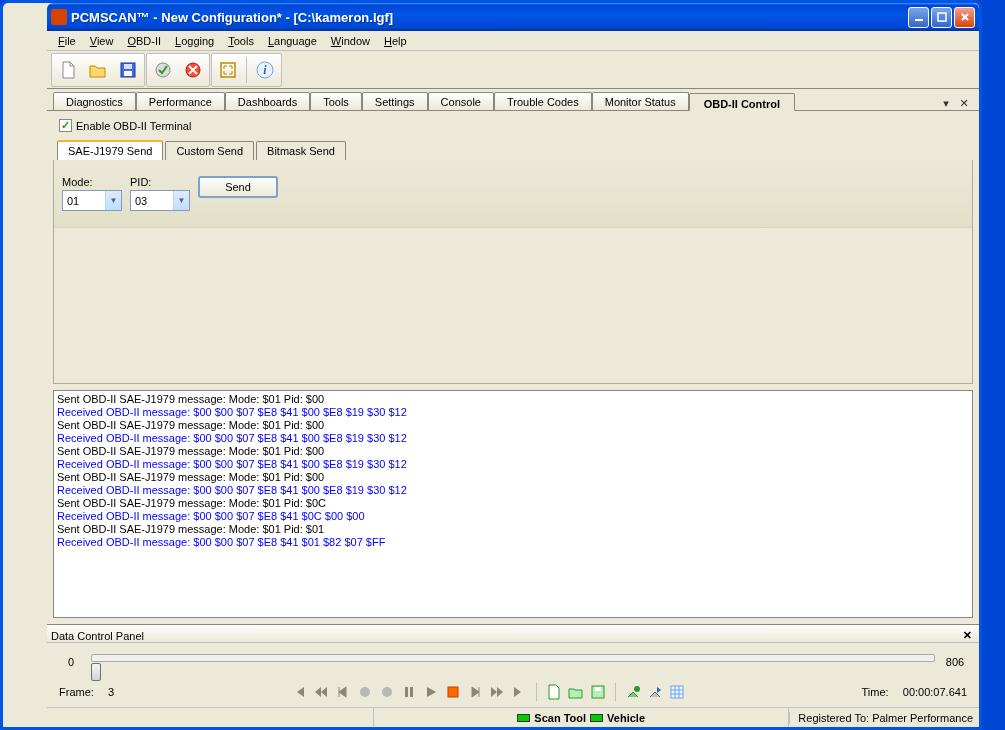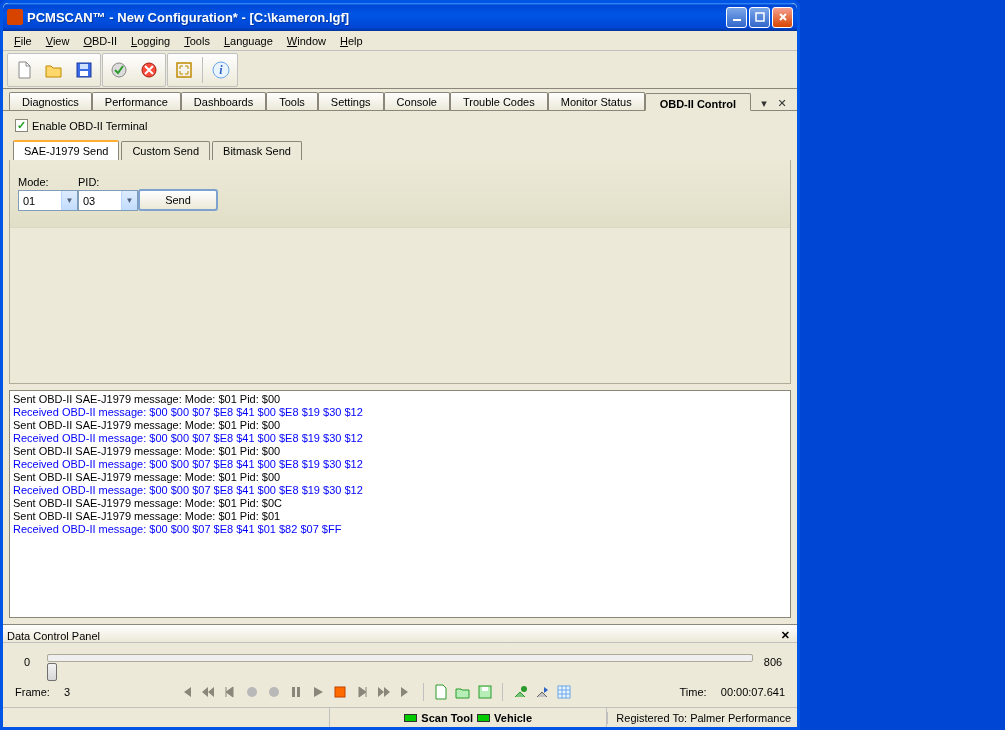--- a/index.html
+++ b/index.html
@@ -1,19 +1,19 @@
 <!DOCTYPE html>
 <html><head>
 <meta charset="utf-8">
 <style>
 * { box-sizing: border-box; margin: 0; padding: 0; }
 body { font-family: Tahoma, Arial, sans-serif; font-size: 11px; background: #0046d5; overflow: hidden; width: 1005px; height: 730px; }
 
 
-.window { width: 800px; height: 730px; border: 3px solid #0055e5; border-radius: 8px 8px 0 0; background: #ece9d8; display: flex; flex-direction: column; }
+.window { width: 982px; height: 730px; border: 3px solid #0055e5; border-radius: 8px 8px 0 0; background: #ece9d8; display: flex; flex-direction: column; padding-left: 44px; }
 .titlebar { height: 28px; background: linear-gradient(to bottom, #3a93ff 0%, #0046d5 8%, #0055e5 40%, #0046d5 88%, #003399 100%); display: flex; align-items: center; padding: 0 4px; color: white; font-weight: bold; border-radius: 6px 6px 0 0; }
 .titlebar-icon { width: 16px; height: 16px; background: #d74400; border-radius: 2px; margin-right: 4px; }
 .titlebar-text { flex: 1; text-shadow: 1px 1px 1px rgba(0,0,0,0.3); font-size: 13px; }
 .titlebar-buttons { display: flex; gap: 2px; }
 .tb-btn { width: 21px; height: 21px; border: 1px solid #fff; border-radius: 3px; display: flex; align-items: center; justify-content: center; font-family: Arial; font-size: 12px; font-weight: bold; cursor: pointer; }
 .tb-min { background: linear-gradient(to bottom,#7ba7e8,#3166cc); color: white; }
 .tb-max { background: linear-gradient(to bottom,#7ba7e8,#3166cc); color: white; }
 .tb-close { background: linear-gradient(to bottom,#f5a090,#d74400); color: white; }
 
 
@@ -38,21 +38,21 @@
 .content { flex: 1; padding: 6px; display: flex; flex-direction: column; overflow: hidden; }
 .enable-row { padding: 2px 6px 6px 6px; display: flex; align-items: center; gap: 4px; }
 .checkbox { width: 13px; height: 13px; border: 1px solid #8a867a; background: white; display:flex; align-items:center; justify-content:center; color:#21a121; font-size:11px; font-weight:bold; }
 
 
 .inner-frame { border: 1px solid #b0ad98; flex:1; display:flex; flex-direction:column; overflow:hidden; }
 .subtab { padding: 3px 10px; border: 1px solid #8a867a; border-bottom: none; background: #ece9d8; cursor: pointer; font-size: 11px; margin-right:2px; border-radius: 2px 2px 0 0; }
 .subtab.active { background: #fff; border-top: 2px solid #ffac33; margin-bottom:-1px; padding-bottom:4px; }
 
 .send-panel { padding: 16px 8px; border-bottom: 1px solid #dcd8c0; background: linear-gradient(to bottom,#ece9d8, #e2dfc8); }
-.send-row { display: flex; align-items: flex-end; }
+.send-row { display: flex; gap: 8px; }
 .field { display: flex; flex-direction: column; gap: 2px; }
 .field label { font-size: 11px; }
 .combo { display:flex; width: 60px; height: 21px; border: 1px solid #7f9db9; background: white; align-items:center; padding-left:4px; position:relative; }
 .combo-arrow { width: 16px; height: 19px; margin-left:auto; background: linear-gradient(to bottom,#ddecfe,#c2dcfd); border-left:1px solid #b8d6fb; display:flex; align-items:center; justify-content:center; color:#4d6185; font-size:8px;}
 .send-btn { width: 80px; height: 22px; border: 2px solid #7da2ce; border-radius:3px; background: linear-gradient(to bottom,#fefefe,#ece9d8); cursor:pointer; font-size:11px; }
 
 
 .log { flex:1; border: 1px solid #8a867a; background: white; margin: 0; padding: 2px 3px; font-size: 11px; line-height: 13px; overflow-y:auto; }
 .log-line-sent { color: #000; }
 .log-line-recv { color: #0000ff; }
@@ -226,20 +226,21 @@
     <div class="log" id="log" style="margin-top:6px;">
         <div class="log-line-sent">Sent OBD-II SAE-J1979 message: Mode: $01 Pid: $00</div>
         <div class="log-line-recv">Received OBD-II message: $00 $00 $07 $E8 $41 $00 $E8 $19 $30 $12</div>
         <div class="log-line-sent">Sent OBD-II SAE-J1979 message: Mode: $01 Pid: $00</div>
         <div class="log-line-recv">Received OBD-II message: $00 $00 $07 $E8 $41 $00 $E8 $19 $30 $12</div>
         <div class="log-line-sent">Sent OBD-II SAE-J1979 message: Mode: $01 Pid: $00</div>
         <div class="log-line-recv">Received OBD-II message: $00 $00 $07 $E8 $41 $00 $E8 $19 $30 $12</div>
         <div class="log-line-sent">Sent OBD-II SAE-J1979 message: Mode: $01 Pid: $00</div>
         <div class="log-line-recv">Received OBD-II message: $00 $00 $07 $E8 $41 $00 $E8 $19 $30 $12</div>
         <div class="log-line-sent">Sent OBD-II SAE-J1979 message: Mode: $01 Pid: $0C</div>
+        <div class="log-line-recv">Received OBD-II message: $00 $00 $07 $E8 $41 $0C $00 $00</div>
         <div class="log-line-sent">Sent OBD-II SAE-J1979 message: Mode: $01 Pid: $01</div>
         <div class="log-line-recv">Received OBD-II message: $00 $00 $07 $E8 $41 $01 $82 $07 $FF</div>
       </div>
   </div>
 
   <div class="dcp">
     <div class="dcp-title">
       <span>Data Control Panel</span>
       <span class="dcp-close">✕</span>
     </div>

